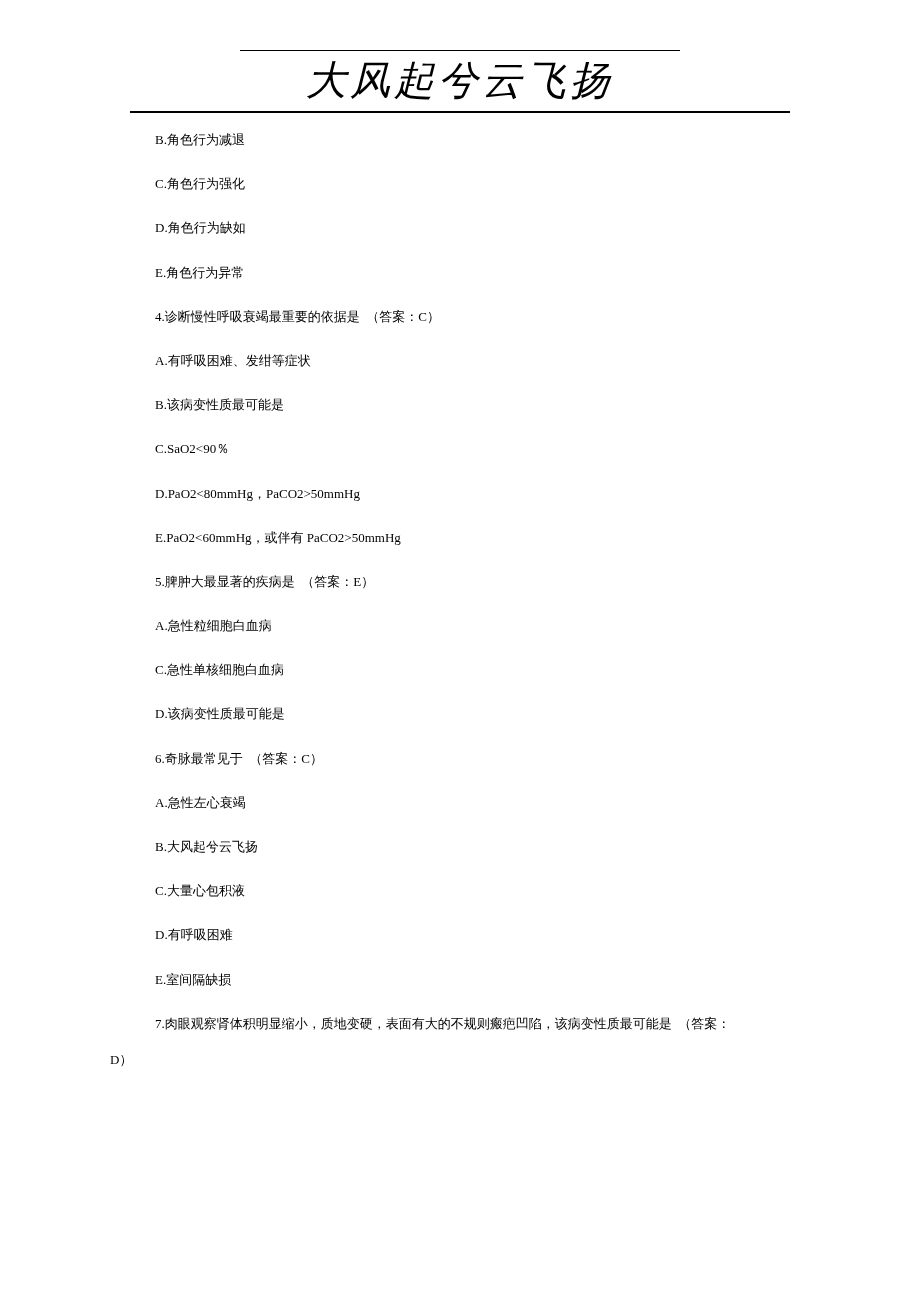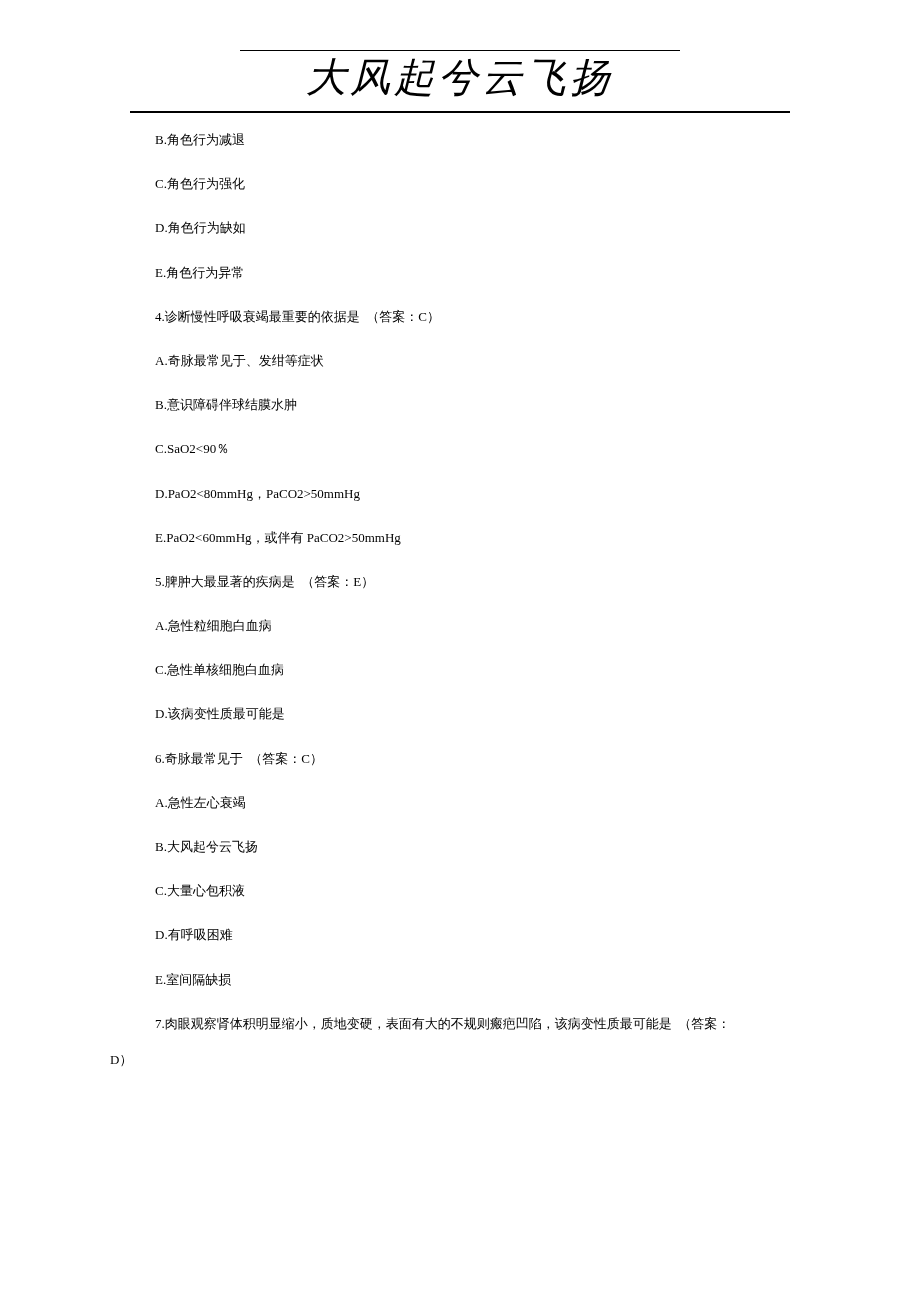--- a/index.html
+++ b/index.html
@@ -17,21 +17,21 @@
   }
   .header-rule-top {
     border-bottom: 1px solid #000;
     margin: 0 130px 2px 130px;
   }
   .title-row {
     text-align: center;
     margin-bottom: 2px;
   }
   .title-text {
-    font-family: Liberation Mono, monospace;
+    font-family: Liberation Serif, serif;
     font-size: 40px;
     font-style: italic;
     font-weight: 500;
     letter-spacing: 4px;
   }
   .header-rule-bottom {
     border-bottom: 2px solid #000;
     margin: 0 20px 18px 20px;
   }
   .text-line {
@@ -56,22 +56,22 @@
     <span class="title-text">大风起兮云飞扬</span>
   </div>
   <div class="header-rule-bottom"></div>
 
   <p class="text-line">B.角色行为减退</p>
   <p class="text-line">C.角色行为强化</p>
   <p class="text-line">D.角色行为缺如</p>
   <p class="text-line">E.角色行为异常</p>
 
   <p class="text-line">4.诊断慢性呼吸衰竭最重要的依据是  （答案：C）</p>
-  <p class="text-line">A.奇脉最常见于、发绀等症状</p>
-  <p class="text-line">B.意识障碍伴球结膜水肿</p>
+  <p class="text-line">A.有呼吸困难、发绀等症状</p>
+  <p class="text-line">B.该病变性质最可能是</p>
   <p class="text-line">C.SaO2&lt;90％</p>
   <p class="text-line">D.PaO2&lt;80mmHg，PaCO2&gt;50mmHg</p>
   <p class="text-line">E.PaO2&lt;60mmHg，或伴有 PaCO2&gt;50mmHg</p>
 
   <p class="text-line">5.脾肿大最显著的疾病是  （答案：E）</p>
   <p class="text-line">A.急性粒细胞白血病</p>
   <p class="text-line">C.急性单核细胞白血病</p>
   <p class="text-line">D.该病变性质最可能是</p>
 
   <p class="text-line">6.奇脉最常见于  （答案：C）</p>

